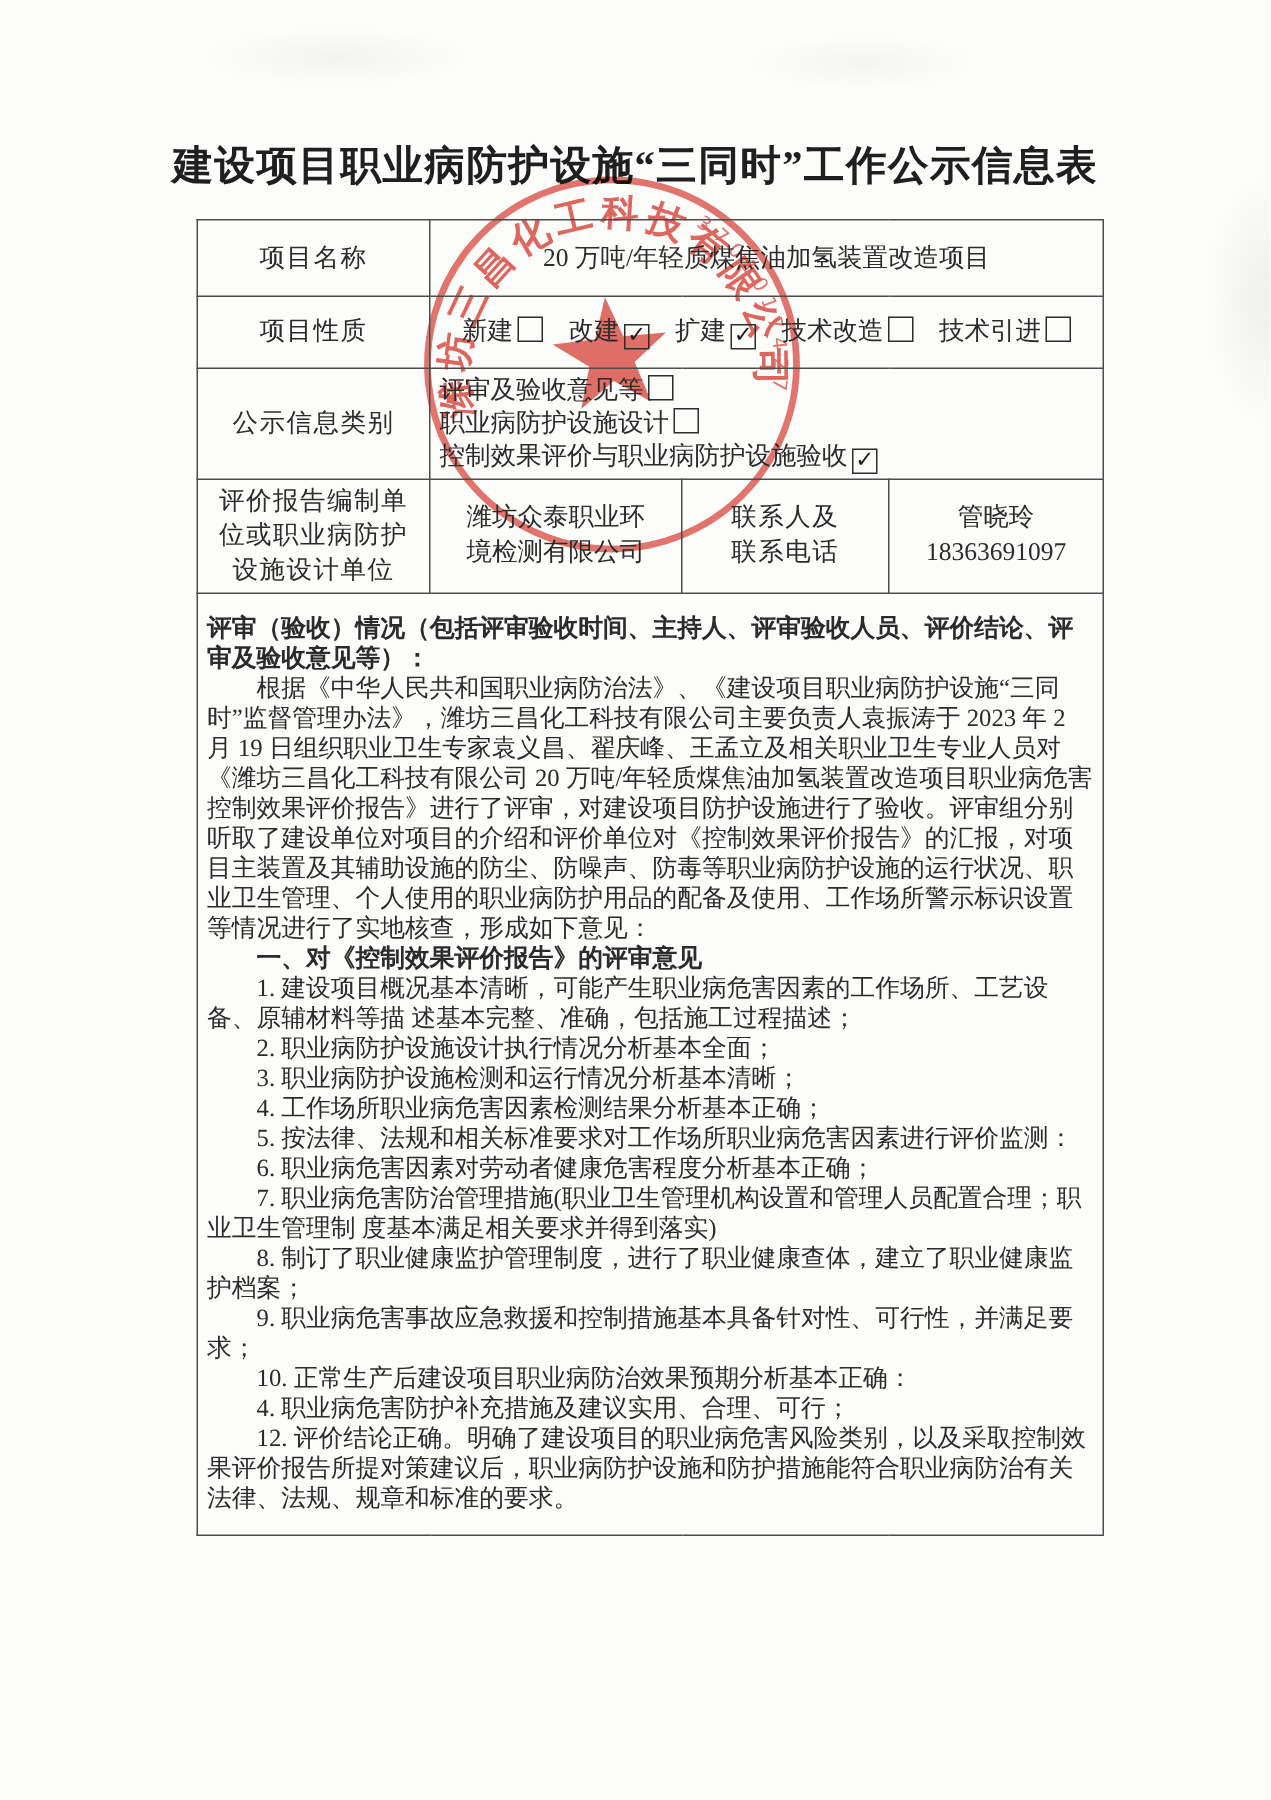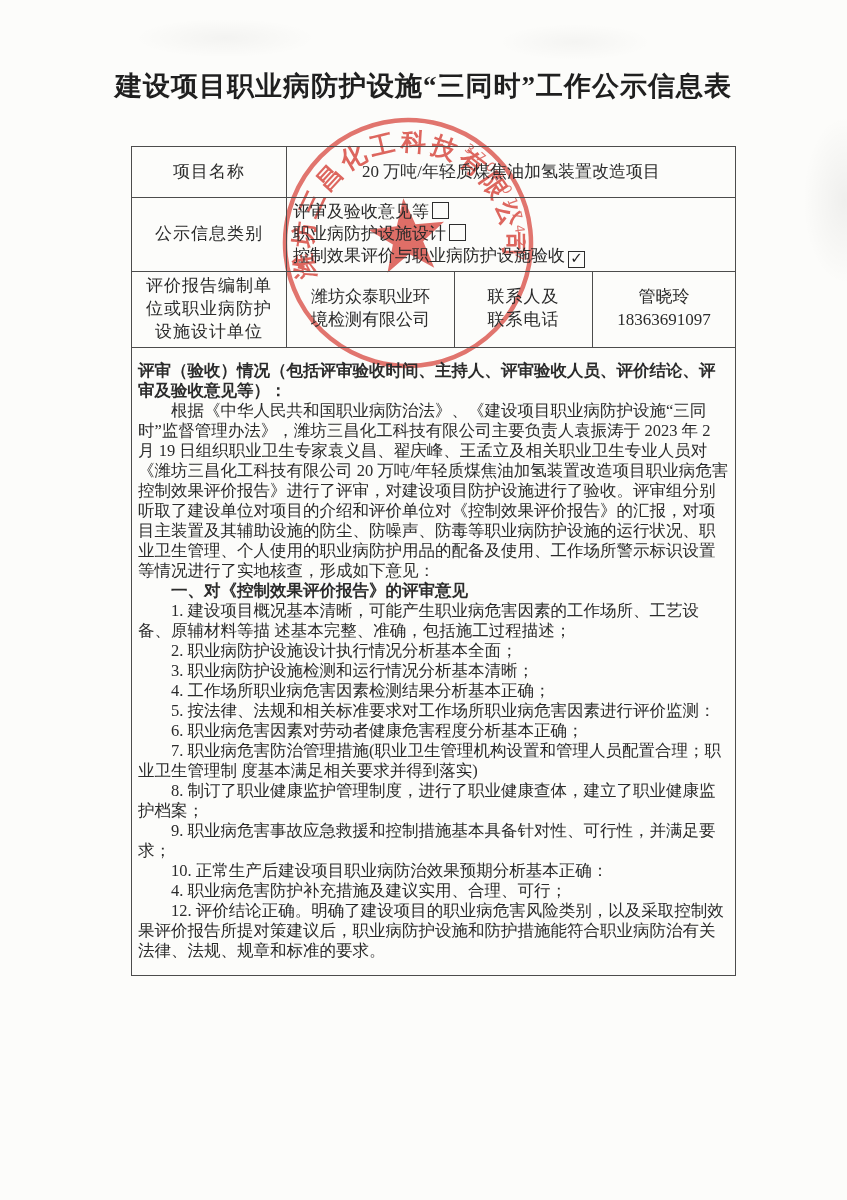--- a/index.html
+++ b/index.html
@@ -11,21 +11,21 @@
   }
   .page{
     position:relative;width:847px;height:1200px;overflow:hidden;
     background:
       radial-gradient(ellipse 130px 28px at 225px 38px, rgba(0,0,0,0.035), transparent 70%),
       radial-gradient(ellipse 110px 26px at 575px 42px, rgba(0,0,0,0.03), transparent 70%),
       radial-gradient(ellipse 60px 120px at 845px 200px, rgba(0,0,0,0.05), transparent 70%),
       #fcfcfa;
   }
   .title{
-    margin:0;padding-top:68px;
+    margin:0;padding-top:92px;
     text-align:center;
     font-size:27px;font-weight:bold;letter-spacing:1px;
     color:#1f1f1f;
   }
   table.form{
     position:absolute;left:131px;top:146px;
     width:604px;border-collapse:collapse;table-layout:fixed;
   }
   table.form td{
     border:1.6px solid #4c4c4c;
@@ -99,20 +99,26 @@
         <col style="width:143px">
     </colgroup>
 
     <tbody>
         <tr class="r1">
       <td class="lbl">项目名称</td>
       <td class="ctr" colspan="3">20 万吨/年轻质煤焦油加氢装置改造项目</td>
     </tr>
 
 
+    <tr class="r3">
+      <td class="lbl">项目性质</td>
+      <td class="ctr" colspan="3">
+        <span class="opt"><span>新建</span><span class="cb"></span></span><span class="opt"><span>改建</span><span class="cb checked">✓</span></span><span class="opt"><span>扩建</span><span class="cb checked">✓</span></span><span class="opt"><span>技术改造</span><span class="cb"></span></span><span class="opt"><span>技术引进</span><span class="cb"></span></span>
+      </td>
+    </tr>
 
 
     <tr class="r5">
       <td class="lbl">公示信息类别</td>
       <td colspan="3">
         <div class="cbline"><span>评审及验收意见等</span><span class="cb"></span></div>
         <div class="cbline"><span>职业病防护设施设计</span><span class="cb"></span></div>
         <div class="cbline"><span>控制效果评价与职业病防护设施验收</span><span class="cb checked">✓</span></div>
       </td>
     </tr>

